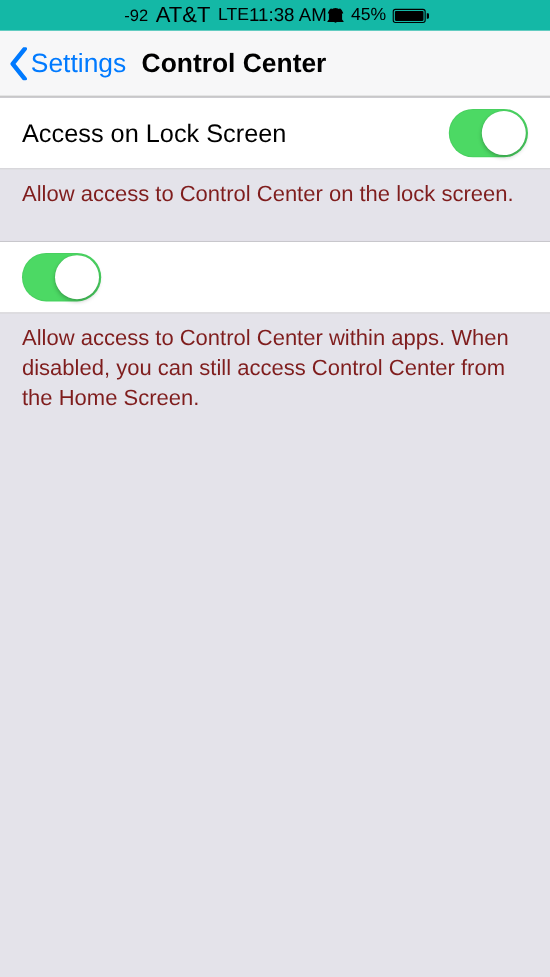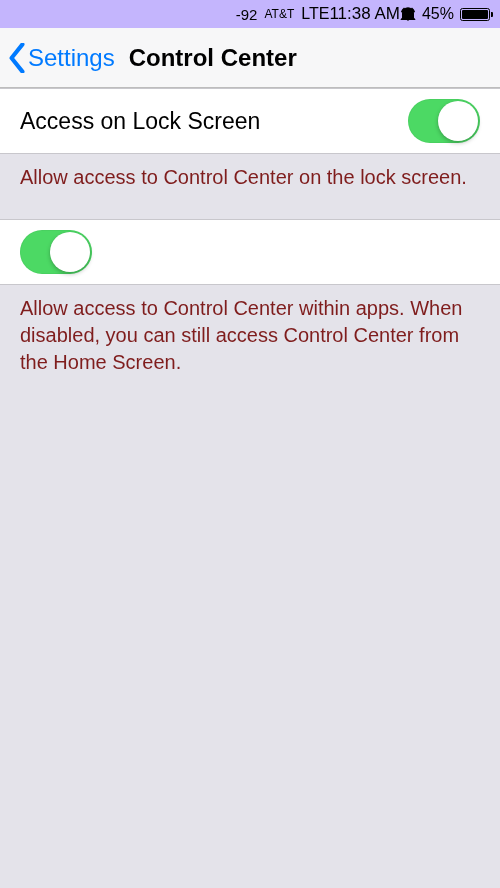--- a/index.html
+++ b/index.html
@@ -6,33 +6,33 @@
     html, body {
       width: 500px;
       height: 888px;
       font-family: -apple-system, "Helvetica Neue", Helvetica, Arial, sans-serif;
       background: #e4e3ea;
       overflow: hidden;
       -webkit-font-smoothing: antialiased;
     }
     .status-bar {
       height: 28px;
-      background: #c4b5fd;
+      background: #14b8a6;
       display: flex;
       align-items: center;
-      justify-content: flex-end;
+      justify-content: center;
       padding: 0 10px;
       font-size: 16px;
       color: #000;
     }
     .status-left { display: flex; align-items: center; gap: 7px; }
     .status-right { display: flex; align-items: center; gap: 6px; }
     .status-center { font-weight: 500; font-size: 17px; }
     .signal { letter-spacing: 0; font-size: 15px; }
-    .carrier { font-size: 12px; }
+    .carrier { font-size: 20px; }
     .net { font-size: 16px; }
     .battery-wrap { display: flex; align-items: center; gap: 3px; }
     .battery {
       width: 30px; height: 13px; border: 1.5px solid #000; border-radius: 2.5px;
       position: relative; display: inline-block;
     }
     .battery::after {
       content: ""; position: absolute; right: -4px; top: 3px; width: 2.5px; height: 5px;
       background: #000; border-radius: 0 1px 1px 0;
     }

